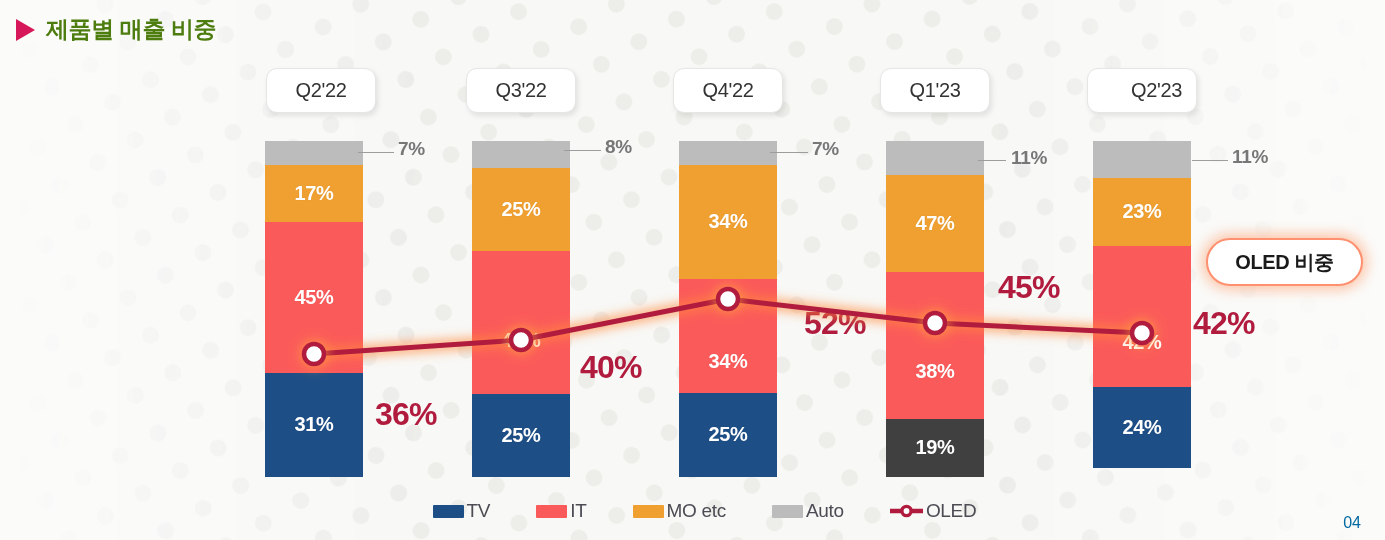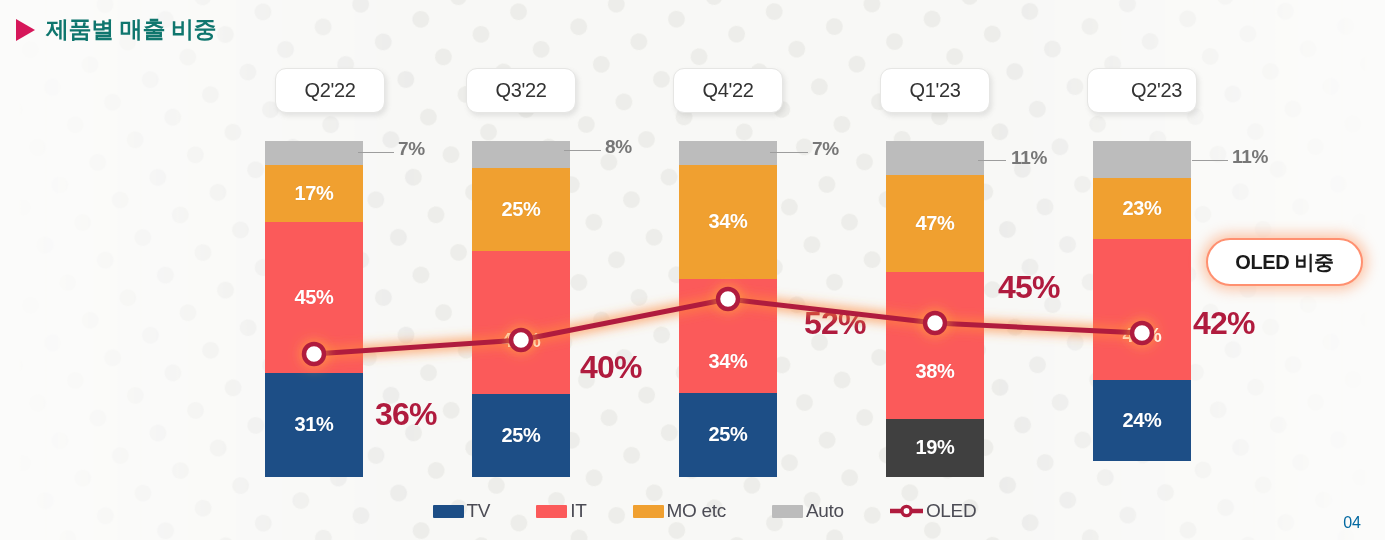--- a/index.html
+++ b/index.html
@@ -36,21 +36,21 @@
   }
   #title-triangle {
     width: 0; height: 0;
     border-left: 19px solid #d6175a;
     border-top: 11px solid transparent;
     border-bottom: 11px solid transparent;
   }
   #slide-title {
     font-size: 23px;
     font-weight: bold;
-    color: #0f766e;
+    color: #4d7c0f;
     letter-spacing: -0.4px;
     white-space: nowrap;
   }
 
   
   #plot {
     position: absolute;
     left: 0; top: 0;
     width: 1385px; height: 540px;
     z-index: 3;
@@ -220,21 +220,21 @@
   <rect width="1385" height="540" fill="url(#dots)"></rect>
   <rect width="1385" height="540" fill="#fbfbfa" mask="url(#dotMask)"></rect>
 </svg>
 
 <div id="slide-title-row">
   <div id="title-triangle"></div>
   <div id="slide-title">제품별 매출 비중</div>
 </div>
 
 <div id="plot">
-    <div class="qpill" style="left: 275px; top: 68px;">
+    <div class="qpill" style="left: 266px; top: 68px;">
       <span>Q2'22</span>
     </div>
     <div class="qpill" style="left: 466px; top: 68px;">
       <span>Q3'22</span>
     </div>
     <div class="qpill" style="left: 673px; top: 68px;">
       <span>Q4'22</span>
     </div>
     <div class="qpill" style="left: 880px; top: 68px;">
       <span>Q1'23</span>
@@ -285,21 +285,21 @@
       </div>
       <div class="seg" style="background: rgb(251, 90, 90); height: 161px;">
         <span class="seg-label" style="transform: translateY(26px);">38%</span>
       </div>
       <div class="seg" style="background: #404040; height: 63.84px;">
         <span class="seg-label">19%</span>
       </div>
     </div>
     <div class="bar-col" style="left: 1093px; top: 141px; height: 336px;">
       <div class="seg auto" style="background: rgb(188, 188, 188); height: 36.96px;"></div>
-      <div class="seg" style="background: rgb(240, 160, 48); height: 61px;">
+      <div class="seg" style="background: rgb(240, 160, 48); height: 68px;">
         <span class="seg-label">23%</span>
       </div>
       <div class="seg" style="background: rgb(251, 90, 90); height: 141.12px;">
         <span class="seg-label" style="transform: translateY(26px);">42%</span>
       </div>
       <div class="seg" style="background: rgb(29, 78, 134); height: 80.64px;">
         <span class="seg-label">24%</span>
       </div>
     </div>
     <div class="auto-leader" style="left: 358px; top: 152px; width: 36px;"></div>

